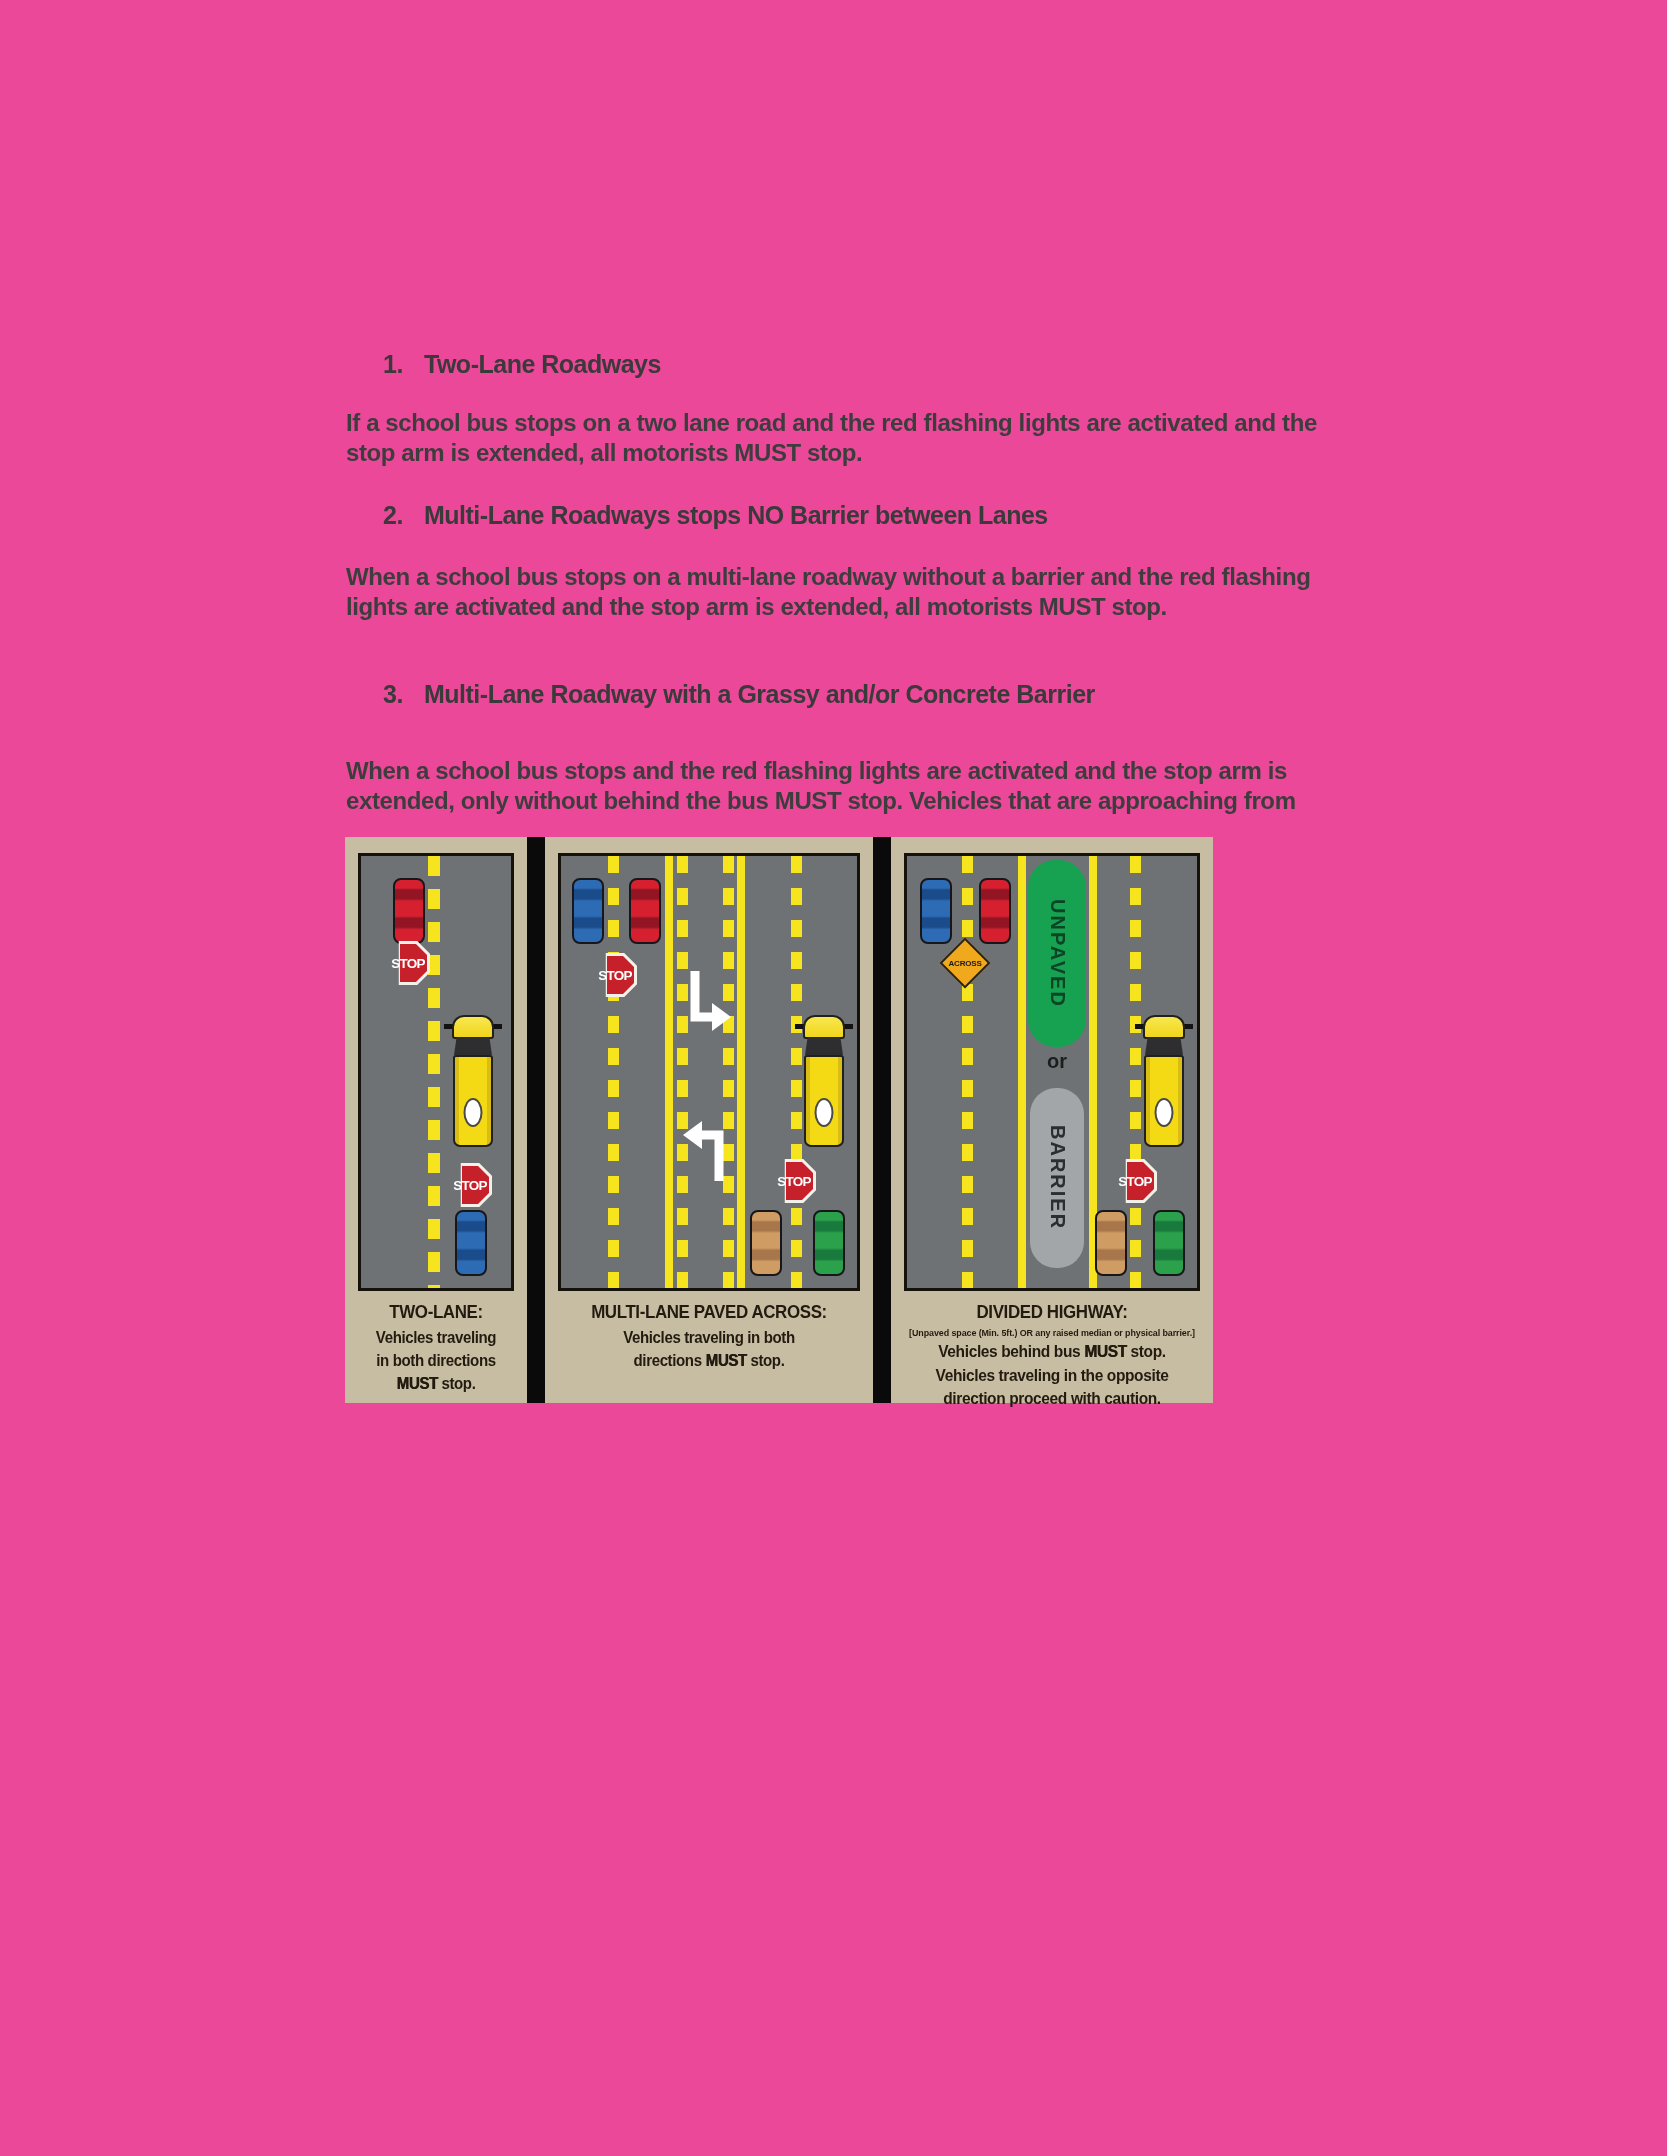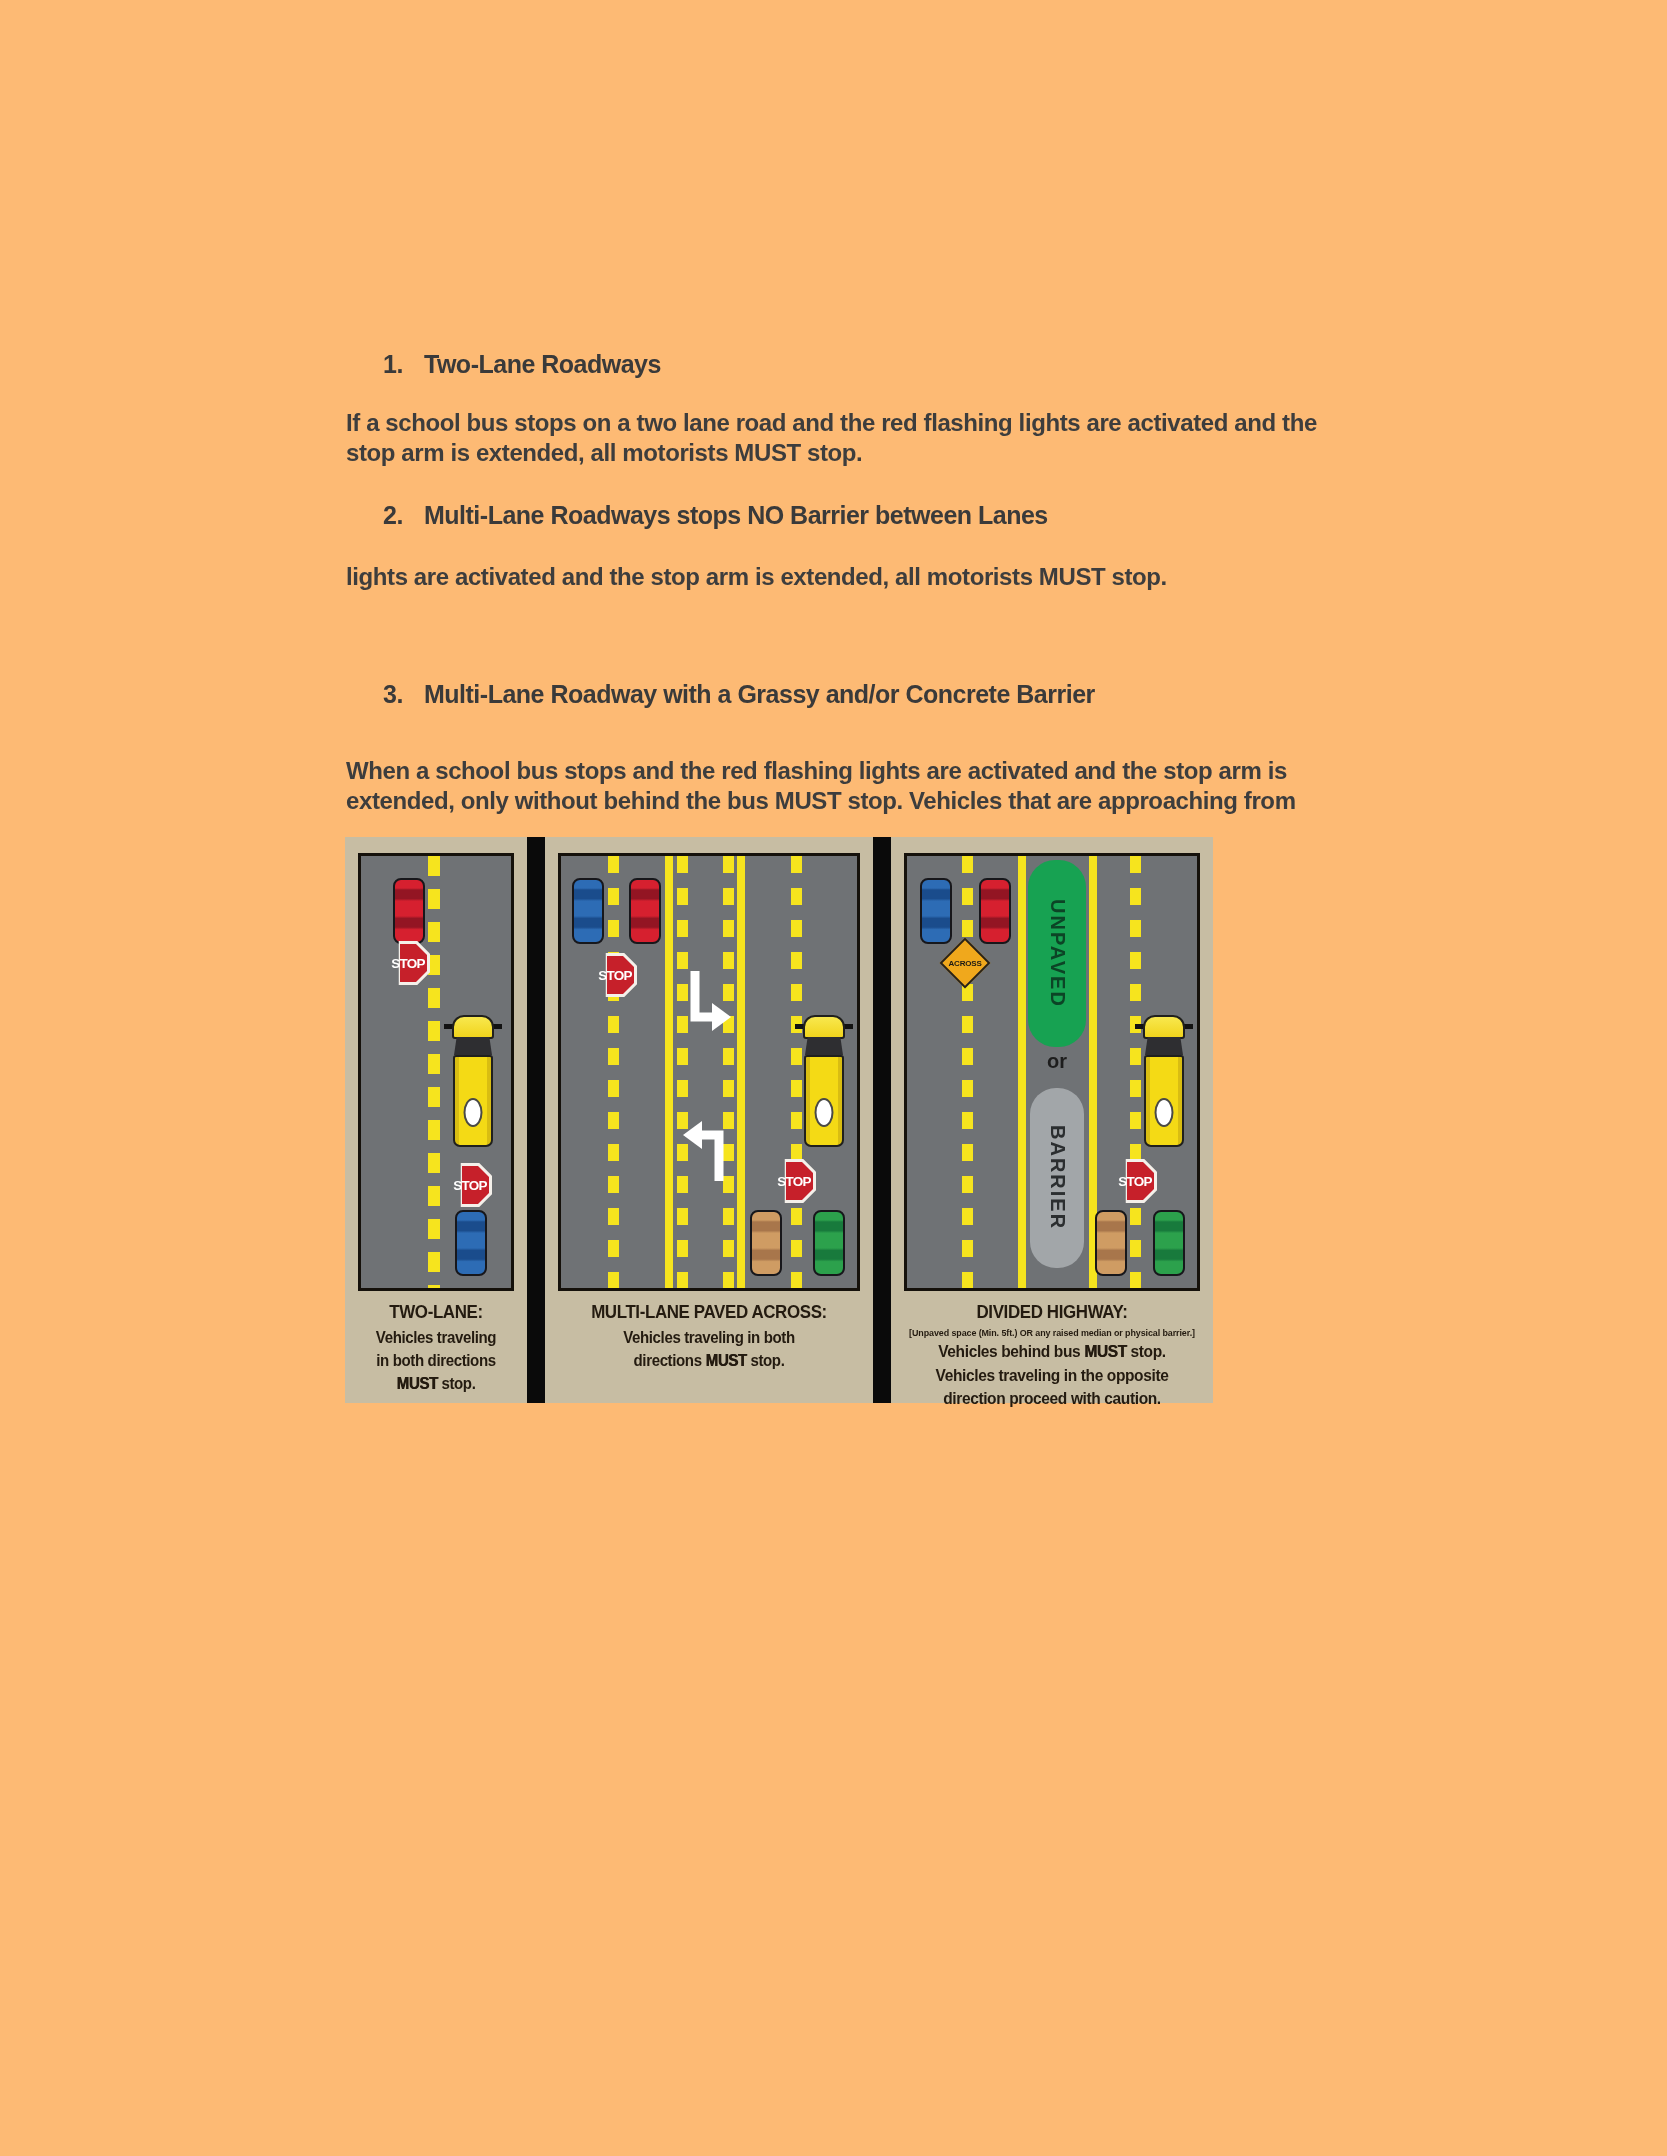--- a/index.html
+++ b/index.html
@@ -1,17 +1,17 @@
 <!DOCTYPE html>
 <html><head>
 <meta charset="utf-8">
 <style>
   html,body { margin:0; padding:0; background:#ffffff; }
   #page {
-    position:relative; width:1667px; height:2156px; background:#fdba74;
+    position:relative; width:1667px; height:2156px; background:#ec4899;
     font-family:"Liberation Sans", sans-serif; overflow:hidden;
   }
   
   .heading {
     position:absolute; left:383px; color:#3a3a3a; font-size:25px; font-weight:700;
     letter-spacing:-0.5px; white-space:nowrap;
   }
   .heading .num { display:inline-block; width:41px; }
   .para {
     position:absolute; left:346px; color:#3d3d3d; font-size:24px; font-weight:700;
@@ -116,20 +116,21 @@
   </div>
   <div class="para" style="top:408px;">
     <div>If a school bus stops on a two lane road and the red flashing lights are activated and the</div>
     <div>stop arm is extended, all motorists MUST stop.</div>
   </div>
 
   <div class="heading" style="top:501px;">
     <span class="num">2.</span><span>Multi-Lane Roadways stops NO Barrier between Lanes</span>
   </div>
   <div class="para" style="top:562px;">
+    <div>When a school bus stops on a multi-lane roadway without a barrier and the red flashing</div>
     <div>lights are activated and the stop arm is extended, all motorists MUST stop.</div>
   </div>
 
   <div class="heading" style="top:680px;">
     <span class="num">3.</span><span>Multi-Lane Roadway with a Grassy and/or Concrete Barrier</span>
   </div>
   <div class="para" style="top:756px;">
     <div>When a school bus stops and the red flashing lights are activated and the stop arm is</div>
     <div>extended, only without behind the bus MUST stop. Vehicles that are approaching from</div>
   </div>

